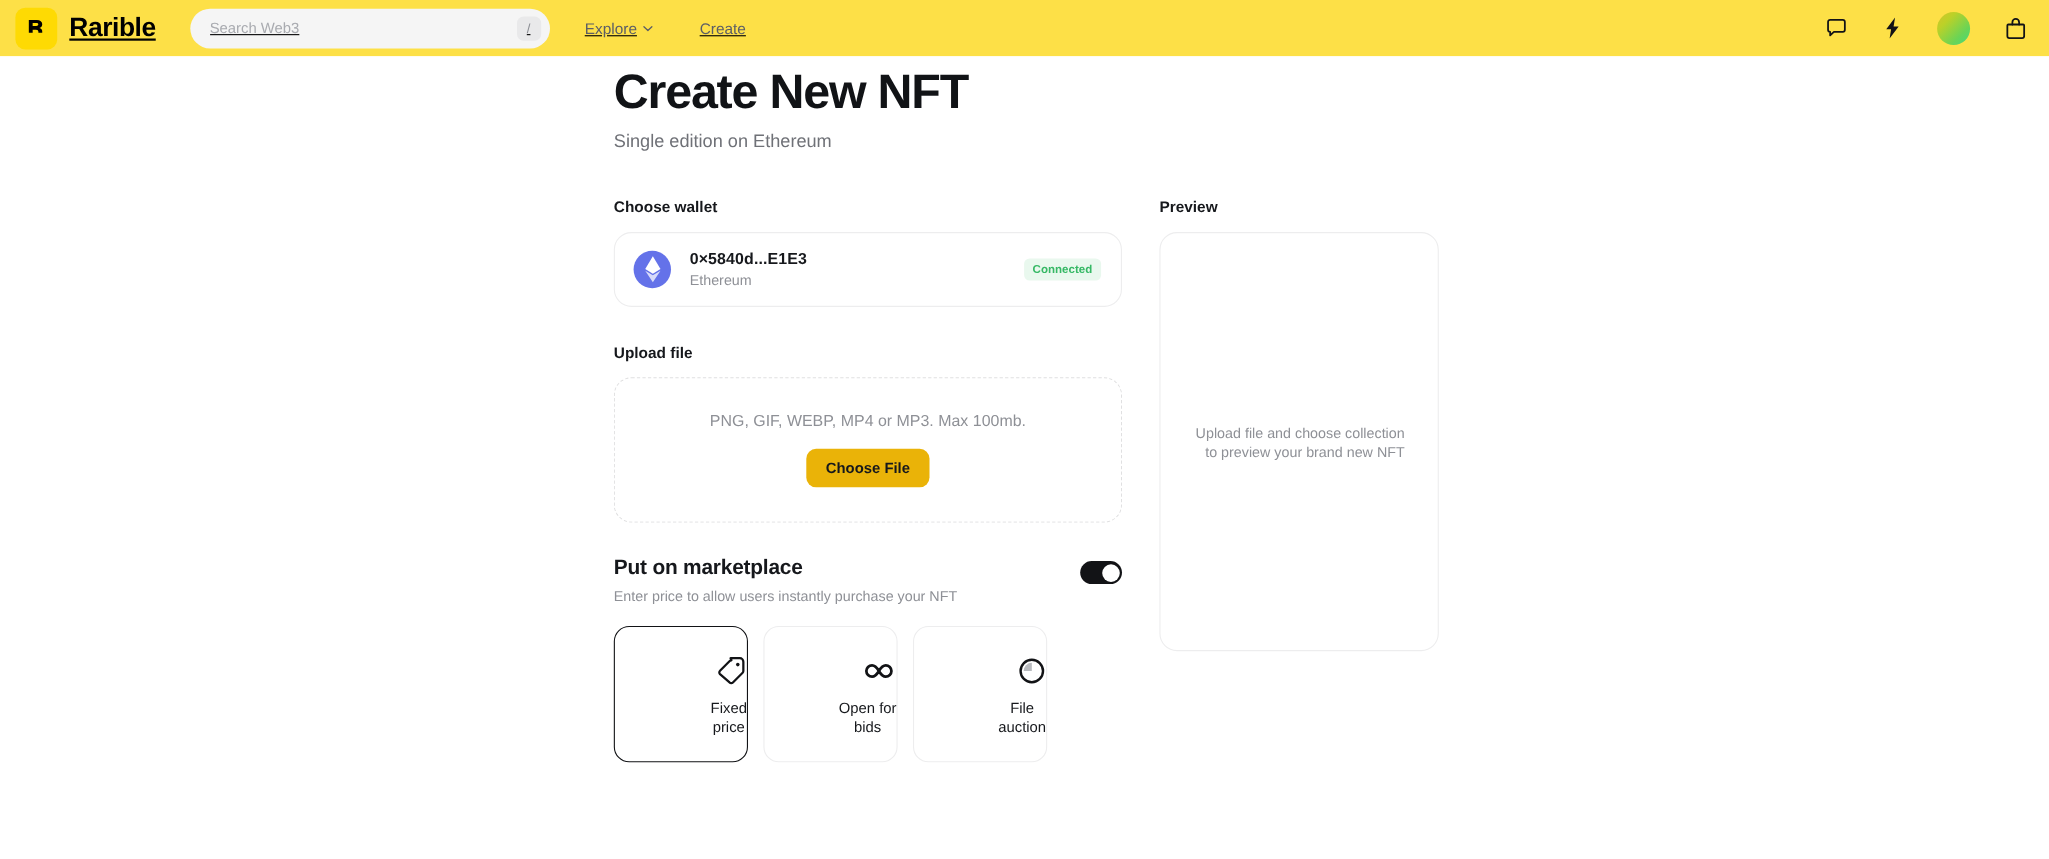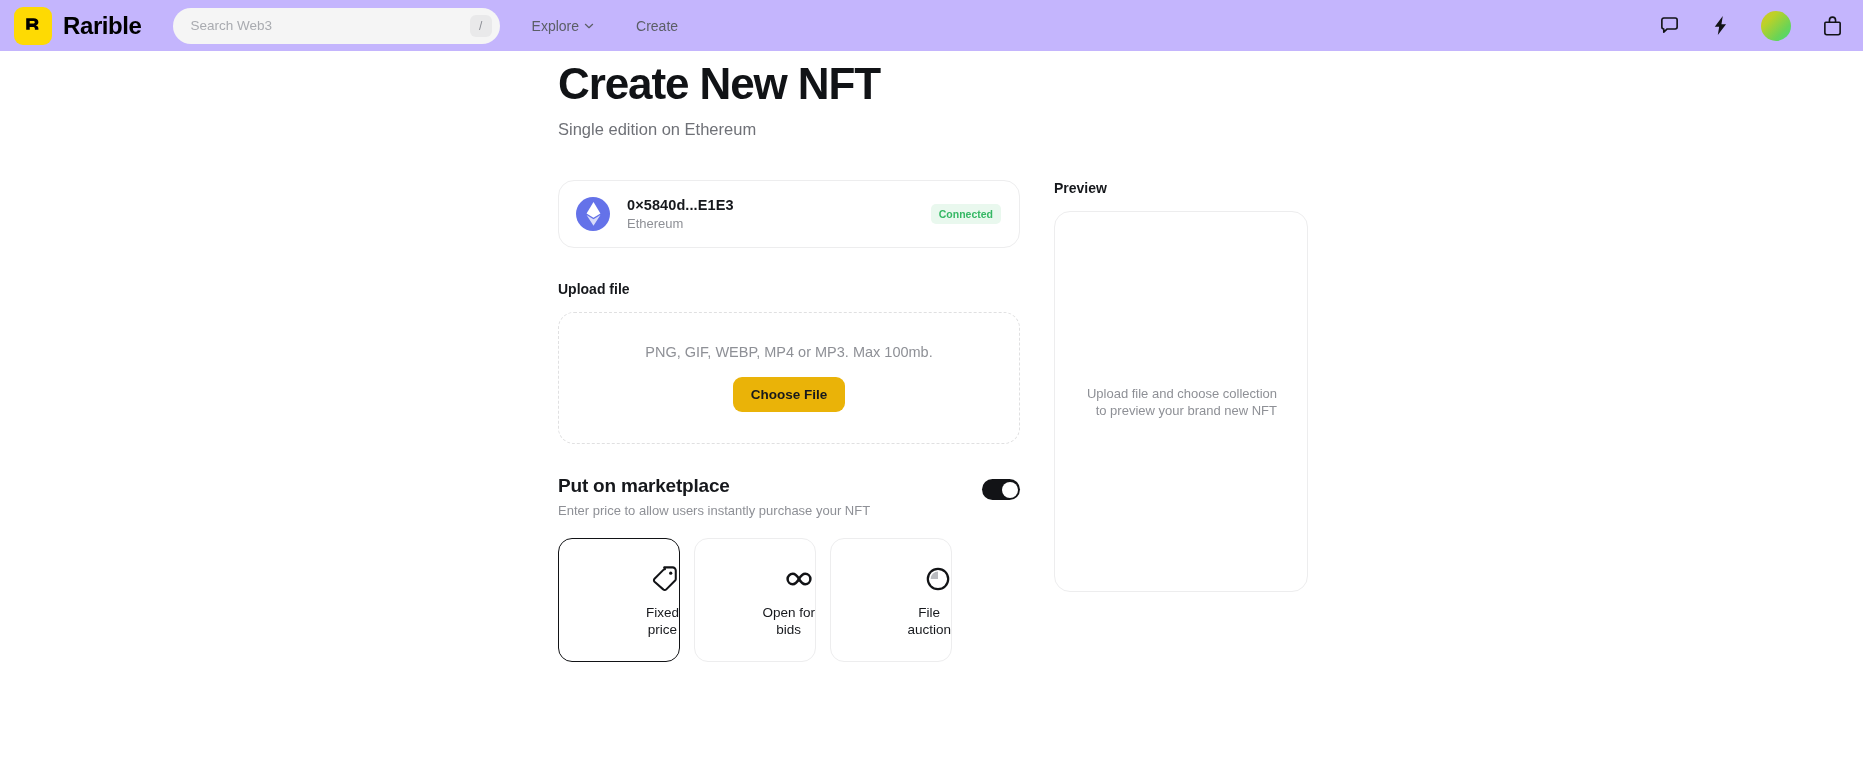--- a/index.html
+++ b/index.html
@@ -12,22 +12,23 @@
     font-family: "Liberation Sans", sans-serif;
     -webkit-font-smoothing: antialiased;
   }
 
   
   .header {
     height: 51px;
     display: flex;
     align-items: center;
     padding: 0 20px 0 14px;
-    background: #c4b5fd;
+    background: #fde047;
     position: relative;
+    text-decoration: underline;
   }
 
   .brand {
     display: flex;
     align-items: center;
     gap: 11px;
     cursor: pointer;
     flex-shrink: 0;
   }
   .brand-mark {
@@ -368,20 +369,21 @@
 <div class="page">
 
   <h1 class="page-title">Create New NFT</h1>
   <div class="page-subtitle">Single edition on Ethereum</div>
 
   <div class="columns">
 
     <div class="col-left">
 
       <div>
+        <div class="section-label">Choose wallet</div>
         <div class="wallet-card">
           <div class="eth-circle">
             <svg width="17" height="26" viewBox="0 0 17 27">
               <path d="M8.5 1L1.3 13.1 8.5 17.4l7.2-4.3L8.5 1z" fill="#ffffff"></path>
               <path d="M1.3 14.6L8.5 25.6l7.2-11-7.2 4.3-7.2-4.3z" fill="#ffffff" opacity="0.75"></path>
             </svg>
           </div>
           <div class="wallet-text">
             <div class="wallet-addr">0×5840d...E1E3</div>
             <div class="wallet-chain">Ethereum</div>

